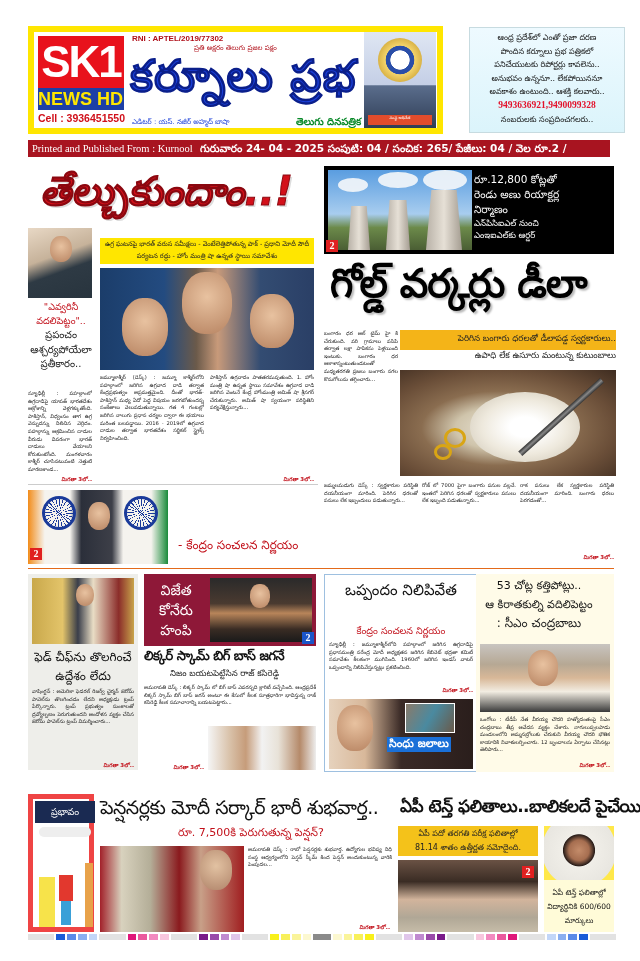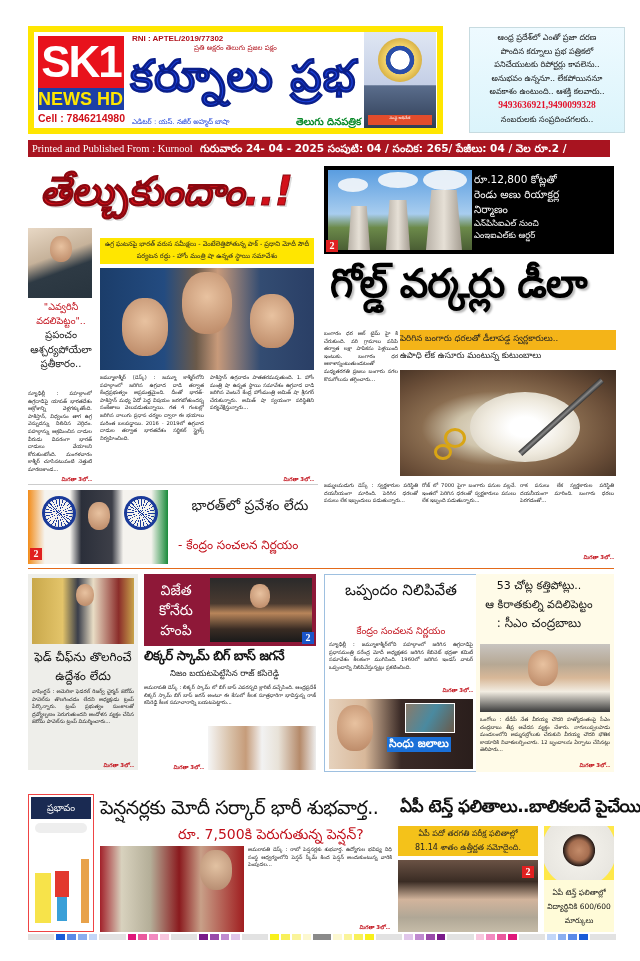--- a/index.html
+++ b/index.html
@@ -35,21 +35,21 @@
 .face{position:absolute;border-radius:45%;background:radial-gradient(circle at 50% 40%,#e8c2a0,#b68260)}
 .nuclear{left:324px;top:166px;width:290px;height:88px;background:#000}
 .nuc-img{position:absolute;left:4px;top:4px;width:144px;height:80px;background:linear-gradient(#5a9de0 0%,#a8cdef 55%,#6c8a4a 72%,#4a5e34 100%)}
 .tower{position:absolute;bottom:0;background:linear-gradient(90deg,#b8b1a7,#e6e0d6,#a59d92);clip-path:polygon(15% 0,85% 0,100% 100%,0 100%)}
 .steam{position:absolute;border-radius:50%;background:#f5f7fa;opacity:.9}
 .nuc-text{position:absolute;left:150px;top:6px;width:136px;color:#fff;font-size:10.5px;line-height:15px}
 .nuc-text .small{font-size:8.5px;line-height:12px}
 .badge2{position:absolute;width:12px;height:12px;background:#e02020;color:#fff;font-family:"Liberation Serif",serif;font-weight:bold;font-size:10px;line-height:12px;text-align:center}
 .badge2.blue{background:#1a55c8}
 .gold-head{left:330px;top:260px;font-size:40px;font-weight:bold;color:#000;white-space:nowrap;letter-spacing:-1px;text-shadow:2px 2px 2px #bbb}
-.gold-strip{left:400px;top:330px;width:216px;height:20px;background:#f4b418;font-size:8.6px;line-height:17px;text-align:left;color:#222}
+.gold-strip{left:400px;top:330px;width:216px;height:20px;background:#f4b418;font-size:8.6px;line-height:17px;text-align:right;color:#222}
 .gold-img{left:400px;top:370px;width:216px;height:106px;background:radial-gradient(ellipse at 45% 55%,#e9e3d4 0%,#cfc4ab 25%,#8a6d50 45%,#6a4e38 70%,#3e2c20 100%)}
 .bowl{position:absolute;left:70px;top:22px;width:110px;height:70px;border-radius:50%;background:radial-gradient(#fff 20%,#eee9dd 55%,#c9c0ae 100%)}
 .ring{position:absolute;border:3px solid #d9a514;border-radius:50%}
 .tweezer{position:absolute;left:110px;top:10px;width:6px;height:110px;background:linear-gradient(90deg,#333,#888,#333);transform:rotate(48deg);transform-origin:top left}
 .gold-side{left:324px;top:330px;width:74px}
 .hr-orange{height:1px;background:#e36a1a}
 .pak-img{left:28px;top:490px;width:140px;height:74px;background:linear-gradient(90deg,#f28c1a 0%,#f5f3ee 12%,#f5f3ee 30%,#2b2f3a 38%,#3d3f48 60%,#f5f3ee 68%,#f5f3ee 88%,#1a8a3a 100%)}
 .chakra{position:absolute;width:34px;height:34px;border-radius:50%;border:3px solid #1a3a9a;background:repeating-conic-gradient(#1a3a9a 0 4deg,transparent 4deg 15deg)}
 .pak-head{left:180px;top:494px;width:140px;font-size:14px;line-height:22px;color:#222;text-align:center}
 .pak-sub{left:178px;top:538px;font-size:12px;color:#c2101a;white-space:nowrap}
@@ -64,45 +64,45 @@
 .jagan-img{left:208px;top:726px;width:108px;height:44px;background:linear-gradient(90deg,#f5f5f5 0%,#d9c2aa 20%,#c69c7a 35%,#f2f2f2 50%,#e8e2d8 65%,#b58a6a 85%,#eee 100%)}
 .sindhu-box{left:324px;top:574px;width:154px;height:198px;border:1px solid #9ec0e0;background:#fff}
 .sindhu-head{position:absolute;left:0;top:4px;width:152px;text-align:center;font-size:15px;line-height:23px;color:#111}
 .sindhu-sub{position:absolute;left:0;top:50px;width:152px;text-align:center;font-size:9.5px;color:#c2101a}
 .sindhu-img{position:absolute;left:4px;top:124px;width:144px;height:70px;background:linear-gradient(90deg,#e6d2bd 0%,#d8b89a 25%,#3a2a26 50%,#2a1e1c 100%)}
 .sindhu-img .label{position:absolute;left:58px;top:38px;font-size:11px;font-weight:bold;color:#fff;background:#1a70d8;padding:0 2px;white-space:nowrap}
 .cm-box{left:476px;top:574px;width:138px;height:198px;background:#fffbe8}
 .cm-head{position:absolute;left:0;top:2px;width:126px;text-align:center;font-size:11px;line-height:19px;color:#111}
 .cm-head .cm{font-size:12px;color:#222}
 .cm-img{position:absolute;left:4px;top:70px;width:130px;height:68px;background:linear-gradient(180deg,#c8c4c0 0%,#b6a894 30%,#d8b898 50%,#f2ede2 70%,#3a3a3a 100%)}
-.pension-cartoon{left:28px;top:794px;width:66px;height:138px;border:1px solid #ef4444;background:#fff}
+.pension-cartoon{left:28px;top:794px;width:66px;height:138px;border:5px solid #ef4444;background:#fff}
 .prabhavam{position:absolute;left:2px;top:2px;width:60px;height:22px;background:#1a2a52;color:#fff;font-size:9.5px;line-height:22px;text-align:center}
 .pension-head{left:100px;top:796px;font-size:19px;color:#111;white-space:nowrap;letter-spacing:-.5px}
-.pension-sub{left:178px;top:826px;font-size:14px;color:#c2101a;white-space:nowrap}
+.pension-sub{left:178px;top:826px;font-size:11px;color:#c2101a;white-space:nowrap}
 .pension-img{left:100px;top:846px;width:144px;height:86px;background:linear-gradient(90deg,#a2212a 0%,#d8d2be 15%,#b4ae98 35%,#8a1a1e 55%,#c8a088 70%,#a01e20 100%)}
 .tenth-head{left:400px;top:796px;font-size:17px;font-weight:bold;color:#111;white-space:nowrap;letter-spacing:-.5px}
 .tenth-strip{left:398px;top:826px;width:140px;height:30px;background:#f4c21a;font-size:8px;line-height:14px;text-align:center;color:#222;padding-top:1px}
 .tenth-img{left:398px;top:860px;width:140px;height:72px;background:linear-gradient(180deg,#6a5244 0%,#3a2c24 30%,#d2b49c 55%,#b0a796 80%,#c6bca8 100%)}
 .girl-box{left:544px;top:826px;width:70px;height:106px;background:#fffbd8}
 .girl-img{position:absolute;left:0;top:0;width:70px;height:54px;background:radial-gradient(circle at 50% 45%,#c48c6a 0%,#a66e50 22%,#2a1e1a 34%,#f0eee8 36%,#e8e6e0 80%,#ffe84a 82%)}
 .girl-text{position:absolute;left:0;top:60px;width:70px;text-align:center;font-size:7.5px;line-height:14px;color:#111}
 .colorbar{left:28px;top:934px;width:588px;height:6px;display:flex;gap:2px}
 .colorbar span{flex:1;height:6px}
 .more{color:#222;font-size:5.5px;text-align:right}
 .more b{color:#c2101a}
 </style>
 </head>
 <body>
 
 <div class="abs masthead">
   <div class="mast-inner">
     <div class="logo">
       <div class="logo-sk1">SK1</div>
       <div class="logo-news">NEWS HD</div>
-      <div class="logo-cell">Cell : 7846214980</div>
+      <div class="logo-cell">Cell : 3936451550</div>
     </div>
     <div class="rni">RNI : APTEL/2019/77302</div>
     <div class="tagline">ప్రతి అక్షరం తెలుగు ప్రజల పక్షం</div>
     <div class="paper-name">కర్నూలు ప్రభ</div>
     <div class="editor">ఎడిటర్ : యస్. నజీర్ అహ్మద్ బాషా</div>
     <div class="daily">తెలుగు దినపత్రిక</div>
     <div class="photo-box">
       <div class="seal"></div>
       <div class="photo-cap">సంస్థ అధినేత</div>
     </div>
@@ -184,21 +184,20 @@
 <div class="abs hr-orange" style="left:28px;top:484px;width:290px;background:#ccc"></div>
 <div class="abs hr-orange" style="left:28px;top:568px;width:586px"></div>
 
 <div class="abs pak-img">
   <div class="chakra" style="left:14px;top:6px"></div>
   <div class="chakra" style="left:96px;top:6px"></div>
   <div class="face" style="left:60px;top:12px;width:22px;height:28px"></div>
   <div class="badge2" style="left:2px;top:58px">2</div>
 </div>
 <div class="abs pak-head">
-  <div>భారత్‌లో ప్రవేశం లేదు</div>
 </div>
 <div class="abs pak-sub">- కేంద్రం సంచలన నిర్ణయం</div>
 
 <div class="abs fed-box">
   <div class="fed-img">
     <div class="face" style="left:44px;top:6px;width:18px;height:22px"></div>
   </div>
   <div class="fed-head">ఫెడ్ చీఫ్‌ను తొలగించే ఉద్దేశం లేదు</div>
   <div class="abs small-col" style="left:4px;top:114px;width:102px;height:72px;overflow:hidden">వాషింగ్టన్ : అమెరికా ఫెడరల్ రిజర్వ్ ఛైర్మన్ జెరోమ్ పావెల్‌ను తొలగించడం లేదని అధ్యక్షుడు ట్రంప్ పేర్కొన్నారు. ట్రంప్ ప్రభుత్వం సుంకాలతో ద్రవ్యోల్బణం పెరుగుతుందని ఆందోళన వ్యక్తం చేసిన జెరోమ్ పావెల్‌ను ట్రంప్ విమర్శించారు...</div>
   <div class="abs more" style="left:4px;top:188px;width:102px"><b>మిగతా 3లో..</b></div>

